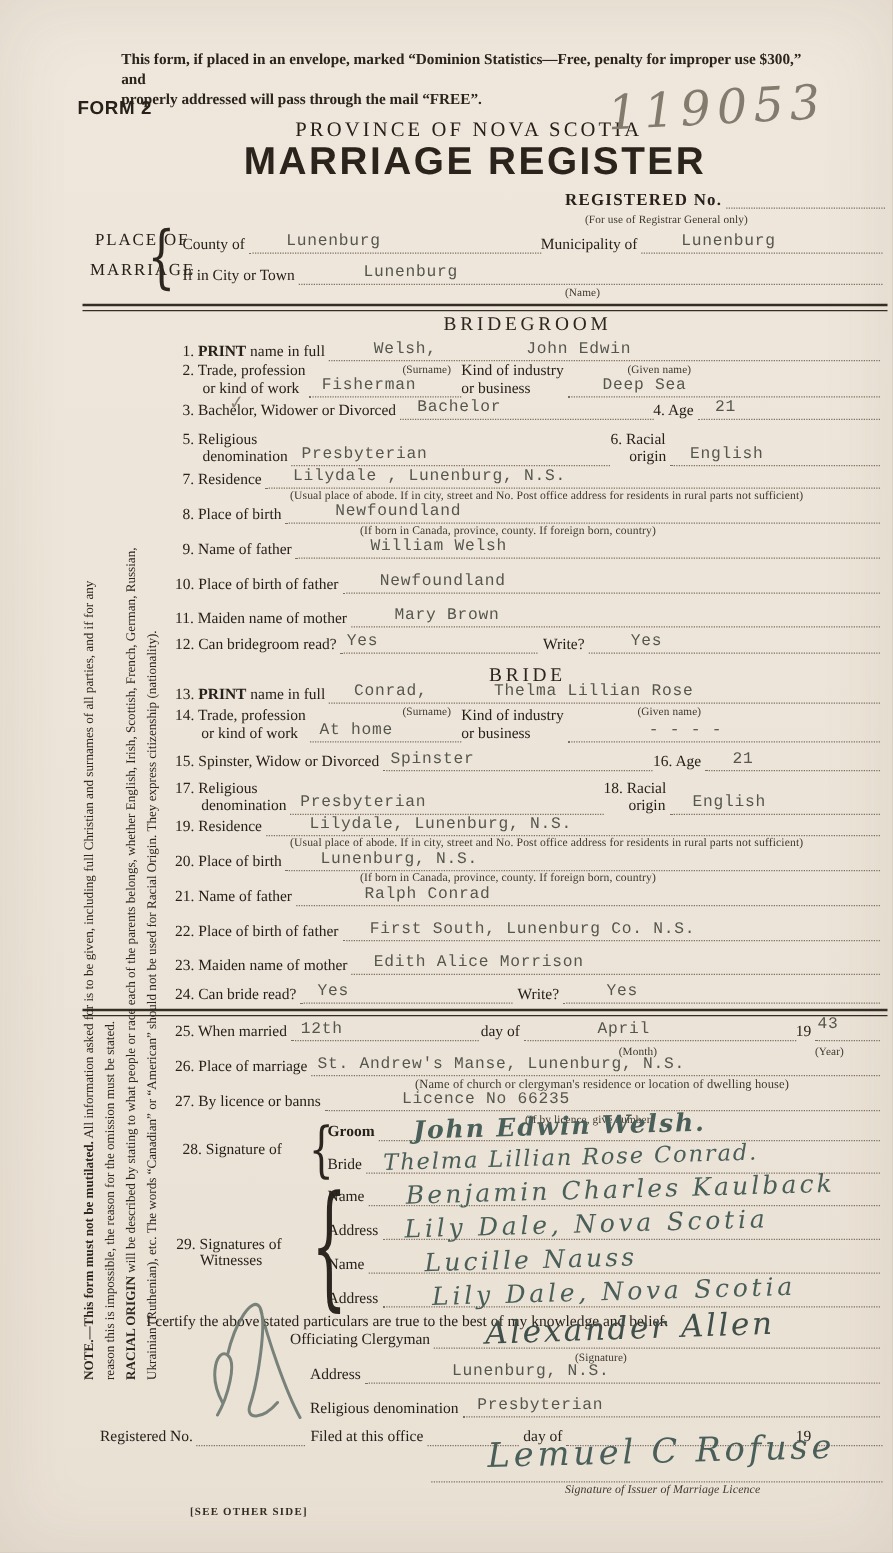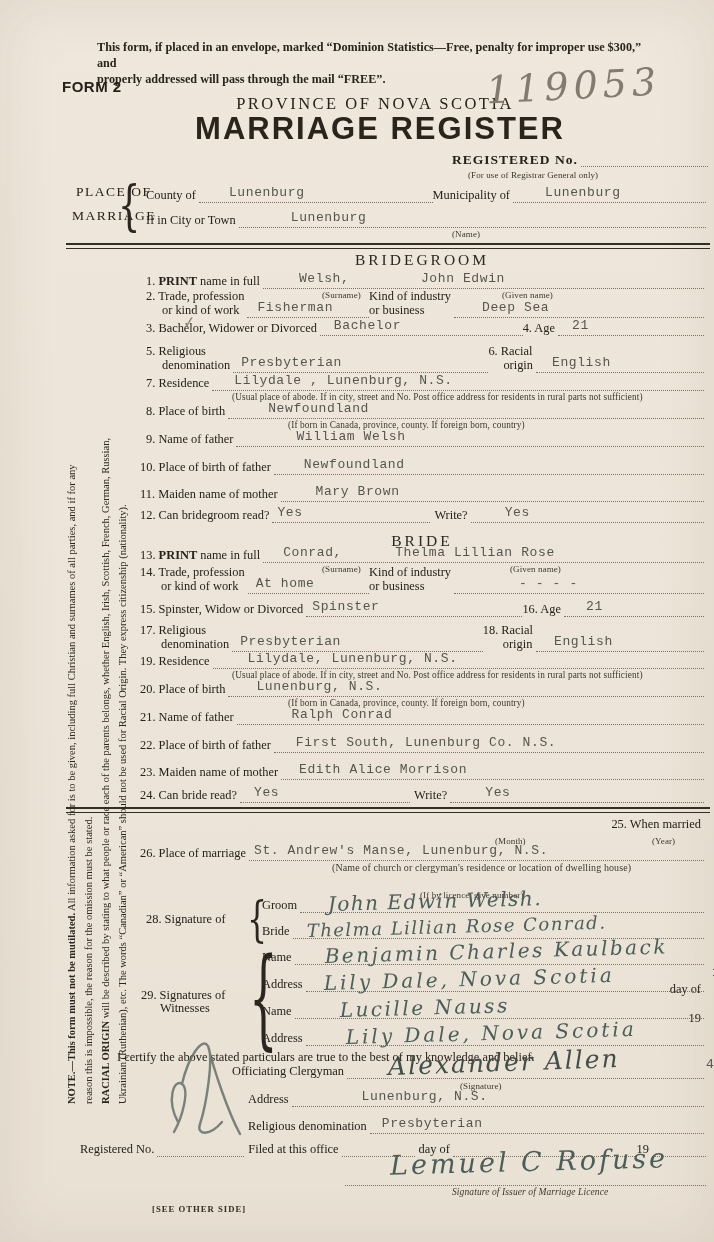--- a/index.html
+++ b/index.html
@@ -284,21 +284,21 @@
         <span class="tv" style="left:14px">Yes</span>
       </span>
     <span class="lbl" style="padding-left:4px">Write?</span>
     <span class="fill">
         <span class="tv" style="left:35px">Yes</span>
       </span>
   </div>
 
   <div class="dbl" style="top:807px;"></div>
 
-  <div class="row" style="top:818px;flex-direction:column;">
+  <div class="row" style="top:818px;">
     <span class="lbl"><span>25.</span> <span>When married</span></span>
     <span class="fill" style="flex:0 0 150px">
         <span class="tv" style="left:8px">12th</span>
       </span>
     <span class="lbl" style="padding-left:2px">day of</span>
     <span class="fill">
         <span class="tv" style="left:59px">April</span>
       </span>
     <span class="lbl">19</span>
     <span class="fill" style="flex:0 0 52px">
@@ -309,25 +309,31 @@
   <div class="cap" style="top:836px;left:652px;">(Year)</div>
 
   <div class="row" style="top:846px;">
     <span class="lbl"><span>26.</span> <span>Place of marriage</span></span>
     <span class="fill">
         <span class="tv" style="left:5px">St. Andrew's Manse, Lunenburg, N.S.</span>
       </span>
   </div>
   <div class="cap" style="top:862px;left:332px;font-size:10px;">(Name of church or clergyman's residence or location of dwelling house)</div>
 
+  <div class="row" style="top:874px;">
+    <span class="lbl"><span>27.</span> <span>By licence or banns</span></span>
+    <span class="fill">
+        <span class="tv" style="left:62px">Licence No 66235</span>
+      </span>
+  </div>
   <div class="cap" style="top:890px;left:420px;">(If by licence, give number)</div>
 
   <div class="abs" style="top:912px;left:146px;font-size:12.4px;"><span>28.</span> <span>Signature of</span></div>
   <div class="brace" style="left:247px;top:896px;font-size:42px;transform:scale(.75,1.15);"></div>
-  <div class="row" style="top:898px;left:262px;">
+  <div class="row" style="top:898px;left:262px;font-weight:bold;">
     <span class="lbl">Groom</span>
     <span class="fill">
         <span class="sig" style="left:28px;font-size:20px;letter-spacing:1.5px;">John Edwin Welsh.</span>
       </span>
   </div>
   <div class="row" style="top:924px;left:262px;">
     <span class="lbl">Bride</span>
     <span class="fill">
         <span class="sig" style="left:14px;font-size:18px;letter-spacing:1.5px;">Thelma Lillian Rose Conrad.</span>
       </span>

